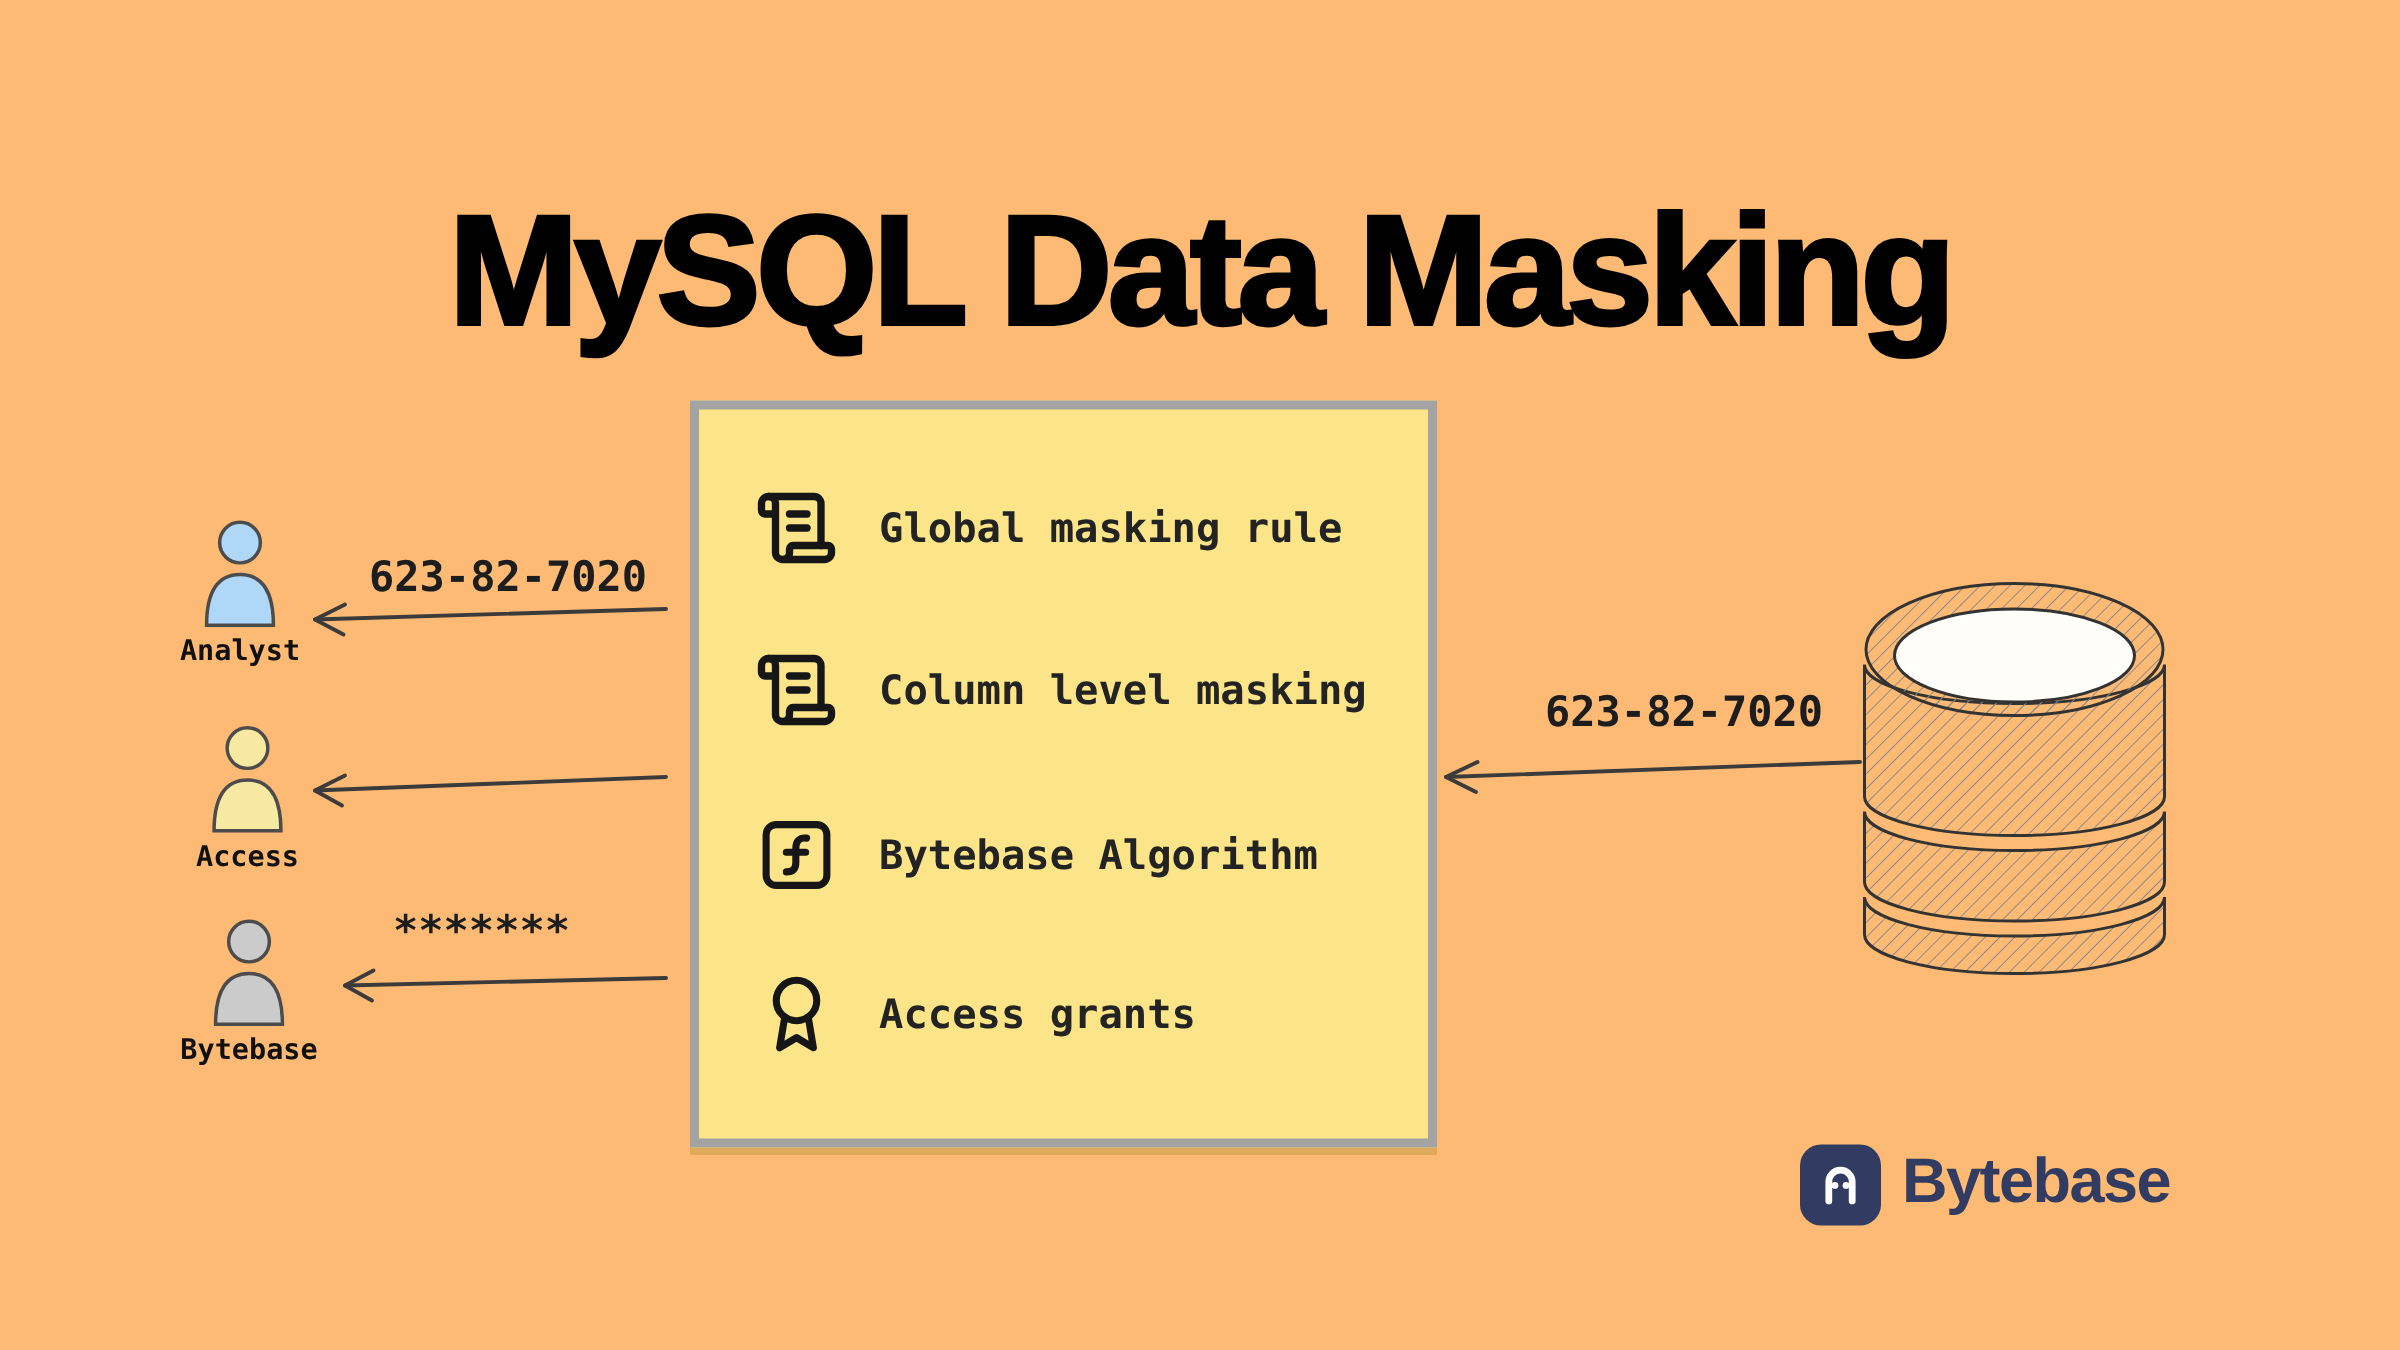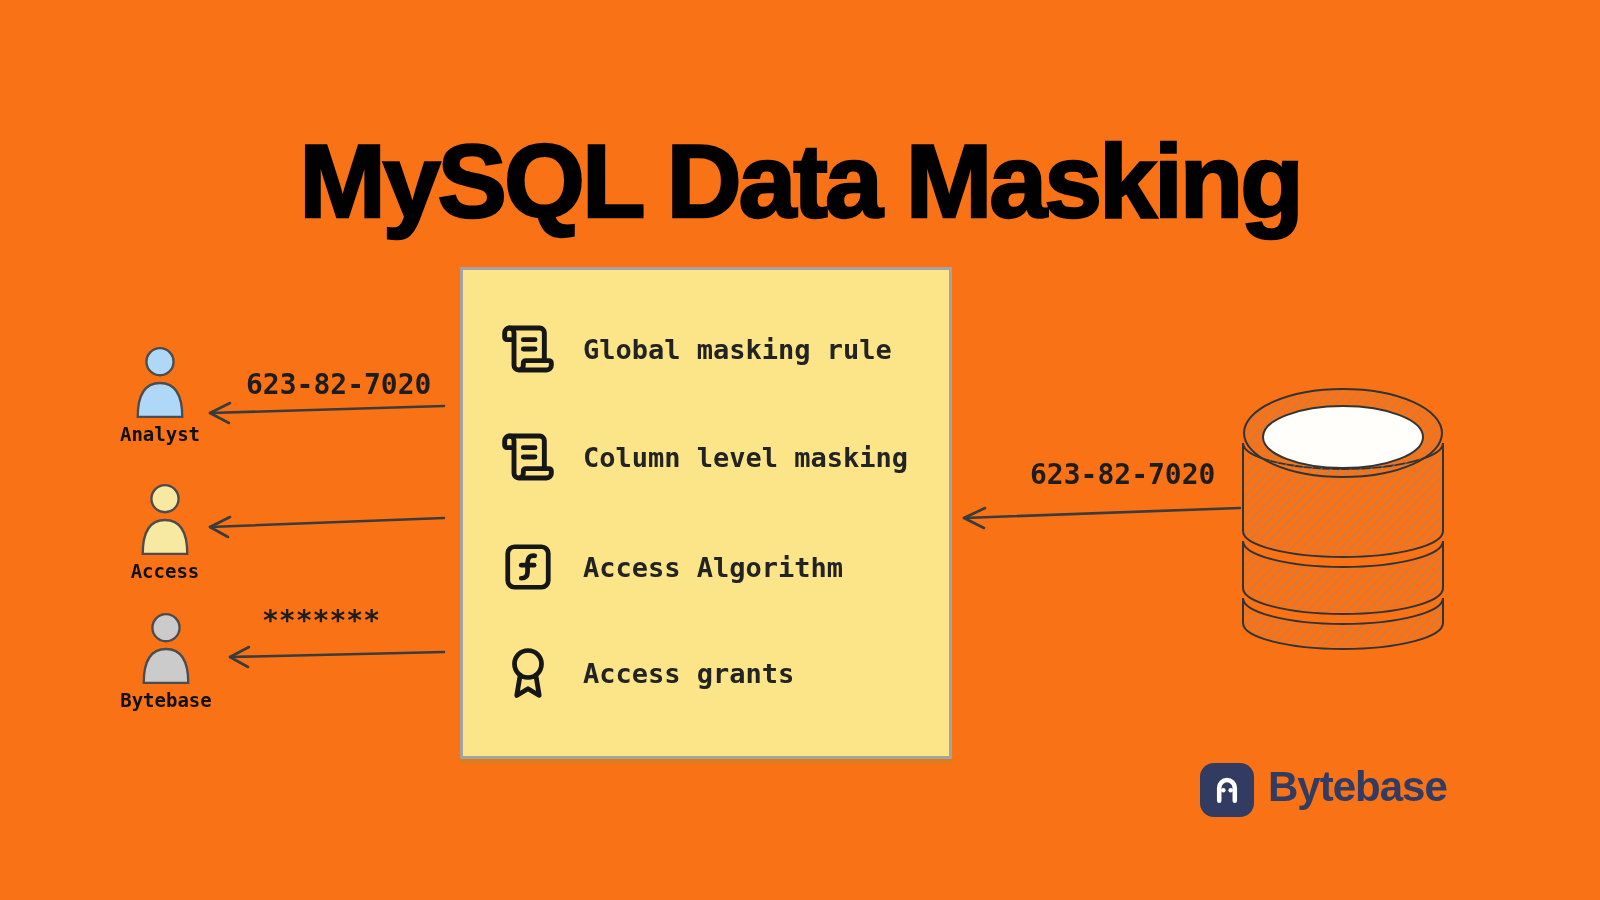--- a/index.html
+++ b/index.html
@@ -1,30 +1,30 @@
 <!DOCTYPE html>
 <html><head>
 <meta charset="utf-8">
 <style>
   html,body{margin:0;padding:0;background:#ffffff;}
   .canvas{
     position:relative;width:1600px;height:900px;margin:0 auto;
-    background:#f97316;overflow:hidden;
+    background:#fdba74;overflow:hidden;
     font-family:"DejaVu Sans Mono","Liberation Mono",monospace;
     color:#1c1c1c;
   }
   .title{
     position:absolute;left:0;top:122px;width:100%;text-align:center;
     font-family:"Liberation Sans","DejaVu Sans",sans-serif;
     font-weight:900;font-size:104px;letter-spacing:-3px;color:#000;
     -webkit-text-stroke:2.5px #000;
   }
   .panel{
     position:absolute;left:460px;top:267px;width:486px;height:486px;
-    background:#FBE588;border:3px solid #a3a3a3;
+    background:#FBE588;border:6px solid #a3a3a3;
     box-shadow:0 5px 0 rgba(170,140,50,0.35);
   }
   .panel-row{position:absolute;left:34px;display:flex;align-items:center;gap:24px;}
   .panel-row .icon-box{width:62px;height:62px;display:flex;align-items:center;justify-content:center;flex:0 0 62px;}
   .panel-label{font-size:27px;font-weight:600;color:#232323;white-space:nowrap;}
   .row-1{top:48px;} .row-2{top:156px;} .row-3{top:266px;} .row-4{top:372px;}
 
   .actor{position:absolute;text-align:center;}
   .actor svg{display:block;margin:0 auto;}
   .actor-label{font-size:19px;font-weight:600;color:#111;margin-top:3px;white-space:nowrap;}
@@ -78,21 +78,21 @@
     </div>
 
     <div class="panel-row row-3">
       <span class="icon-box">
         <svg width="54" height="54" viewBox="0 0 24 24" class="panel-icon">
           <rect width="18" height="18" x="3" y="3" rx="3"></rect>
           <path d="M9 17c2 0 2.8-1 2.8-2.8V10c0-2 1-3.3 3.2-3"></path>
           <path d="M9 11.2h5.7"></path>
         </svg>
       </span>
-      <span class="panel-label">Access Algorithm</span>
+      <span class="panel-label">Bytebase Algorithm</span>
     </div>
 
     <div class="panel-row row-4">
       <span class="icon-box">
         <svg width="54" height="54" viewBox="0 0 24 24" class="panel-icon">
           <circle cx="12" cy="8" r="6"></circle>
           <path d="M15.477 12.89 17 22l-5-3-5 3 1.523-9.11"></path>
         </svg>
       </span>
       <span class="panel-label">Access grants</span>

